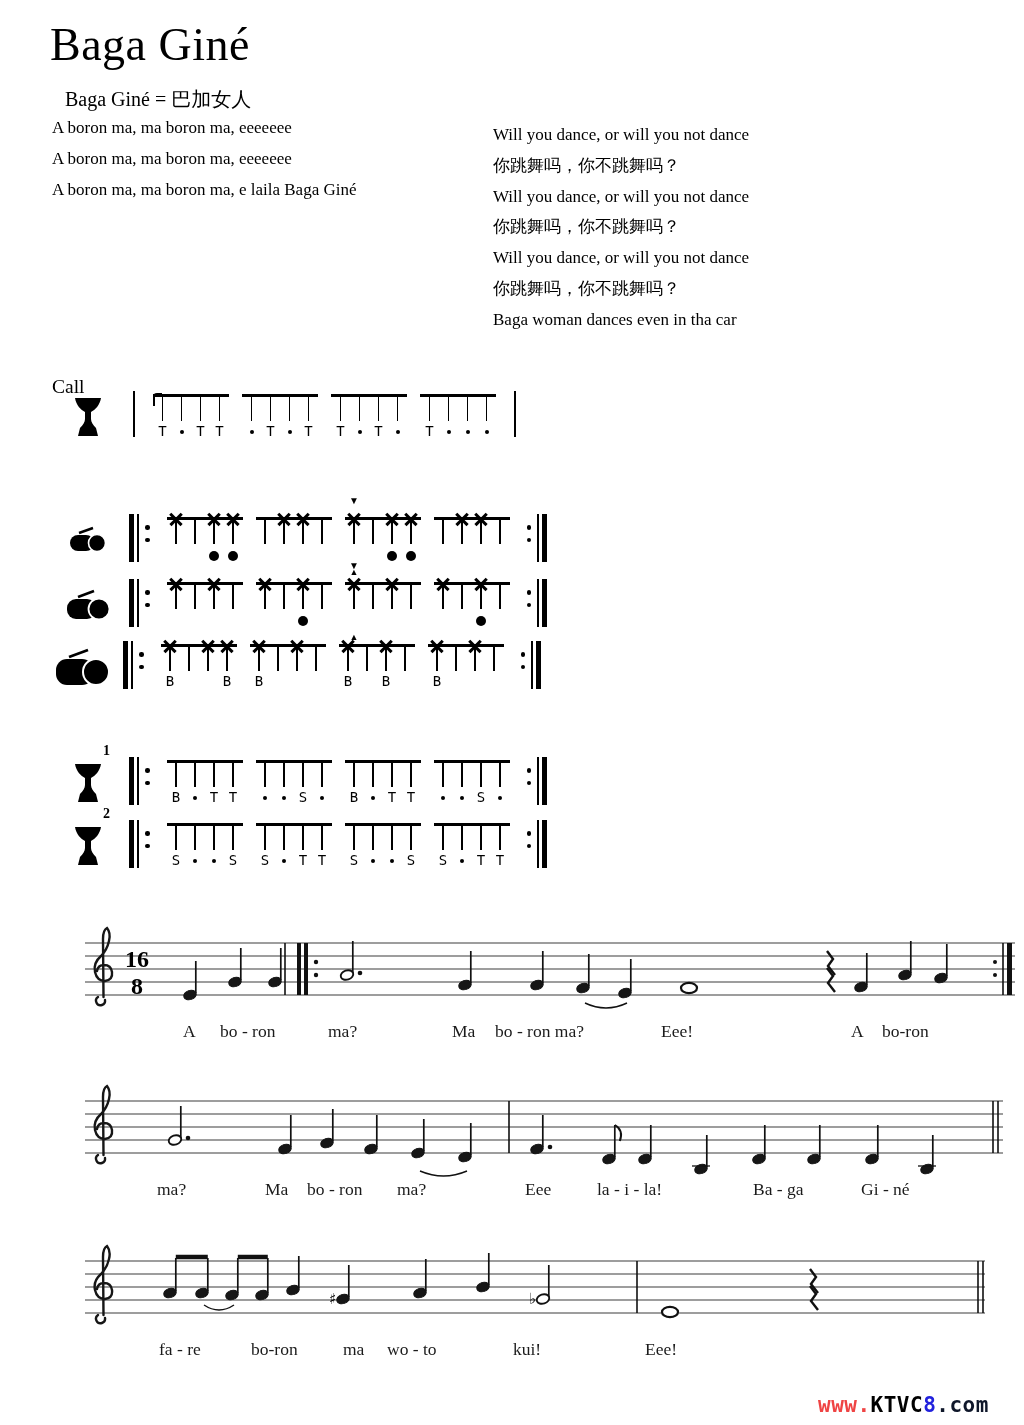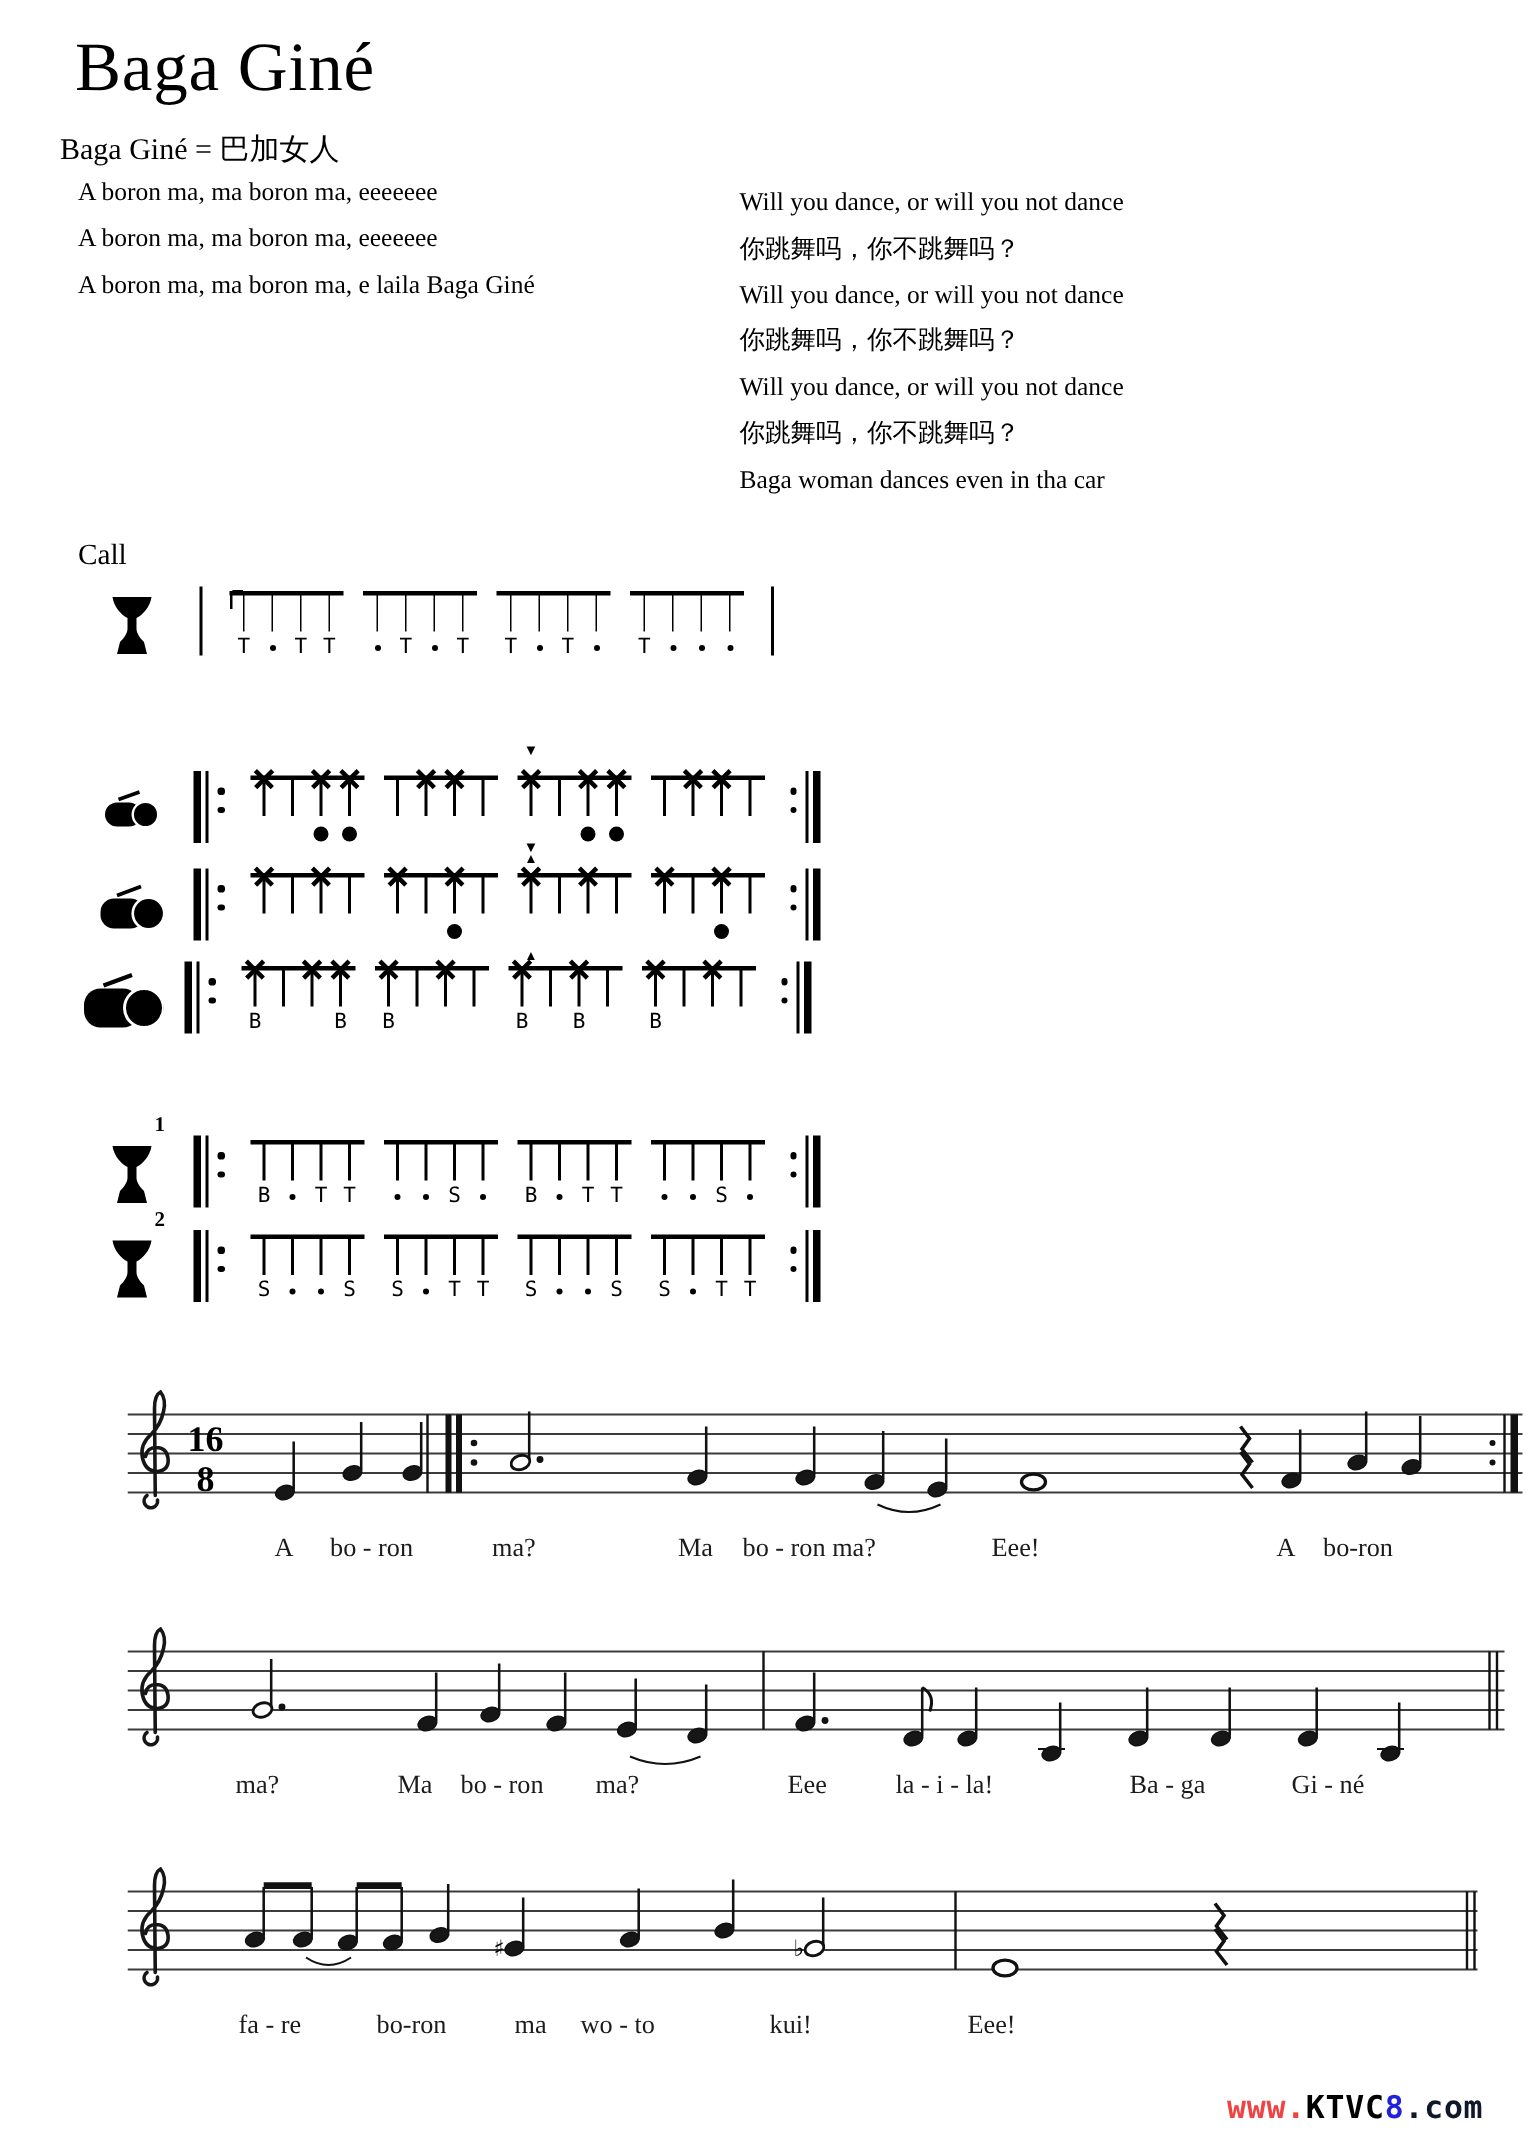--- a/index.html
+++ b/index.html
@@ -1,24 +1,24 @@
 <!DOCTYPE html>
 <html><head>
 <meta charset="utf-8">
 <title>Baga Giné</title>
 <style>
   html,body{margin:0;padding:0;background:#ffffff;}
   .page{position:relative;width:1024px;height:1425px;background:#fff;overflow:hidden;
         font-family:"Liberation Serif",serif;color:#000;}
   .title{position:absolute;left:50px;top:18px;font-size:46px;font-weight:400;letter-spacing:.5px;}
-  .sub{position:absolute;left:40px;top:86px;font-size:20px;}
+  .sub{position:absolute;left:65px;top:86px;font-size:20px;}
   .col{position:absolute;font-size:17px;line-height:30.8px;white-space:pre;}
   .col-left{left:52px;top:113px;}
   .col-right{left:493px;top:120px;}
-  .call-label{position:absolute;left:52px;top:360px;font-size:19.5px;}
+  .call-label{position:absolute;left:52px;top:376px;font-size:19.5px;}
 
   
   .perc-row{position:absolute;display:flex;align-items:flex-start;}
   .perc-icon{width:64px;height:52px;display:flex;justify-content:center;align-items:center;position:relative;flex:0 0 auto;}
   .perc-num{position:absolute;top:-14px;right:10px;font:600 14px "Liberation Serif",serif;}
   .perc-notation{display:flex;align-items:flex-start;column-gap:13px;margin-left:8px;padding-top:3px;}
   .group{display:flex;border-top:3px solid #000;height:24px;}
   .cell{width:19px;height:24px;position:relative;}
   .stem{position:absolute;left:50%;margin-left:-0.9px;top:-1px;width:1.8px;height:25px;background:#000;}
   .cross{position:absolute;top:-8px;left:50%;width:14px;height:14px;transform:translateX(-50%);}

